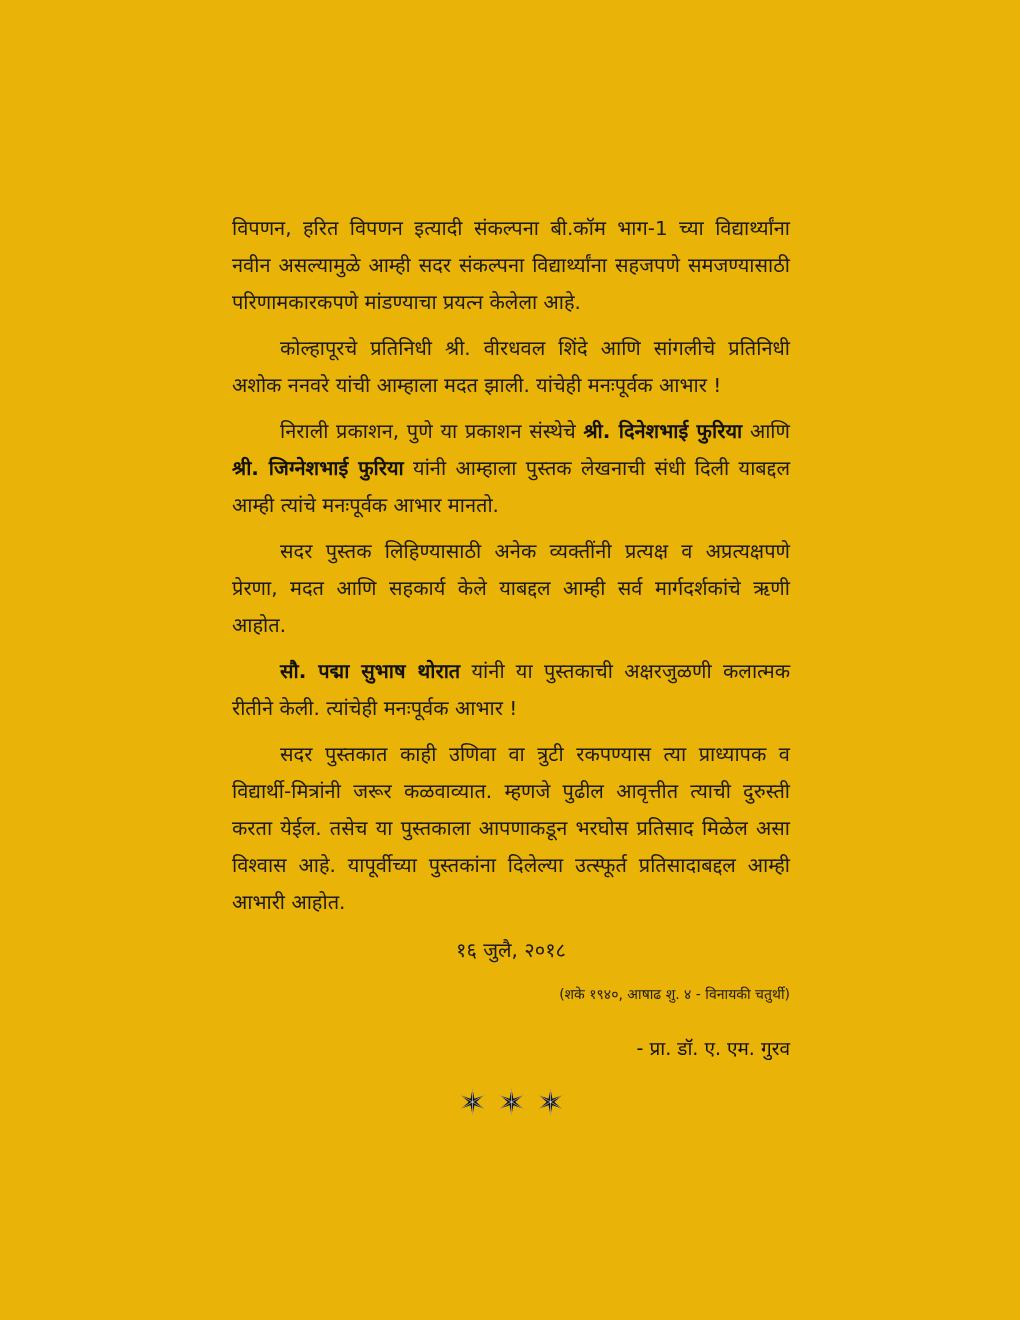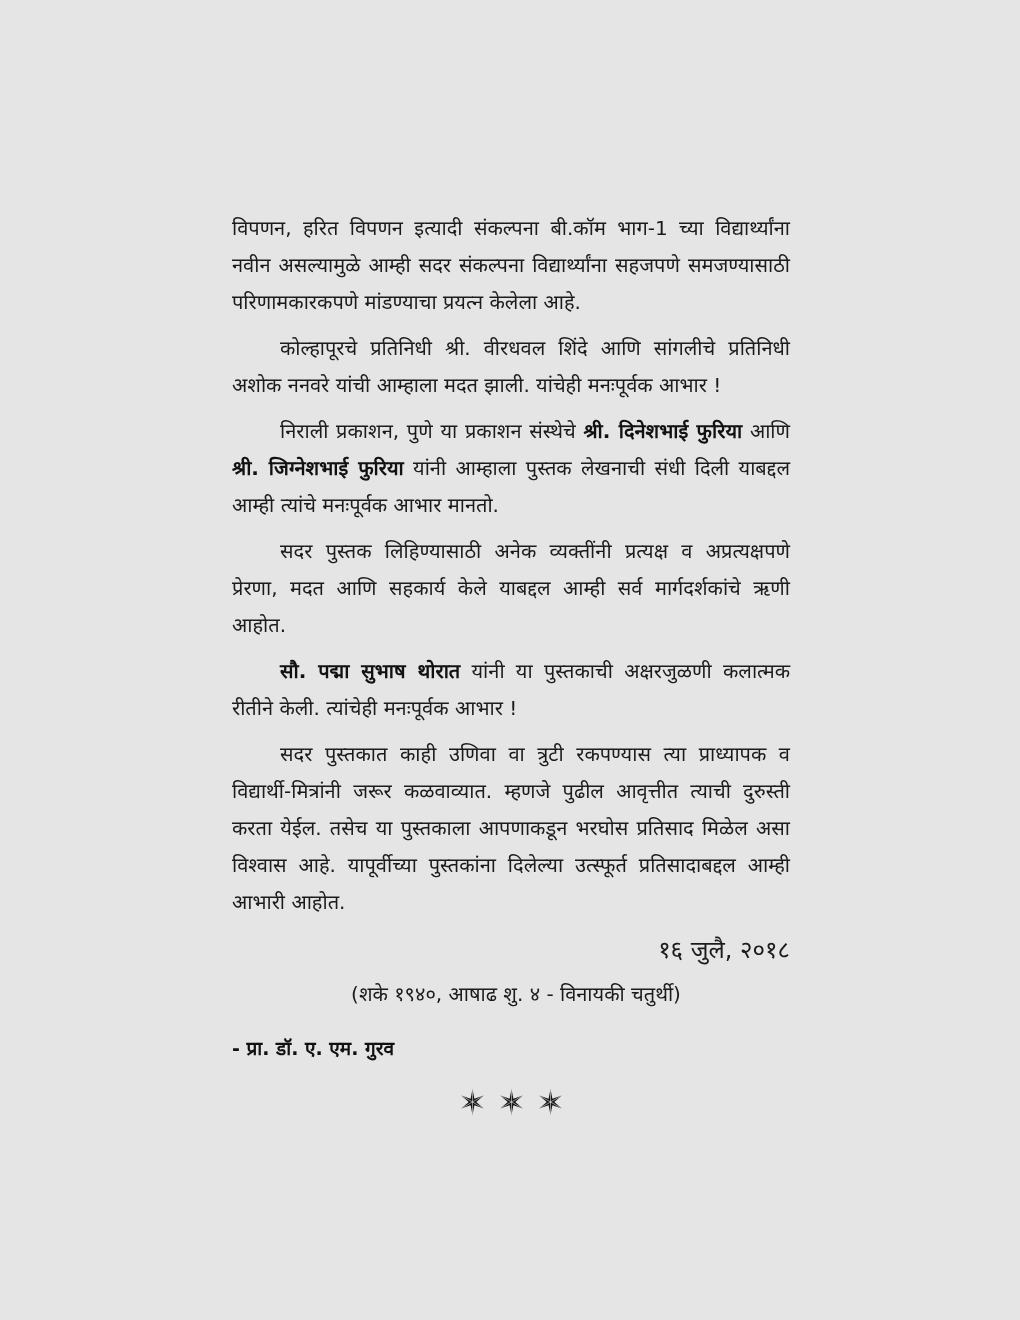--- a/index.html
+++ b/index.html
@@ -4,21 +4,21 @@
 <style>
   html, body {
     margin: 0;
     padding: 0;
     background: #ffffff;
   }
   .page {
     position: relative;
     width: 1020px;
     height: 1320px;
-    background: #e5e5e5;
+    background: #eab308;
     overflow: hidden;
     font-family: "DejaVu Sans", sans-serif;
     color: #1b1b1b;
   }
   .content {
     position: absolute;
     left: 232px;
     top: 210px;
     width: 558px;
   }
@@ -32,33 +32,34 @@
   }
   .body-para.no-indent {
     text-indent: 0;
   }
   .run.bold {
     font-weight: 700;
     color: #111111;
   }
   .date-line {
     margin: 6px 0 0 0;
-    font-size: 24px;
-    line-height: 40px;
-    text-align: right;
-  }
-  .calendar-line {
-    margin: 4px 0 0 10px;
     font-size: 20px;
     line-height: 40px;
     text-align: center;
   }
+  .calendar-line {
+    margin: 4px 0 0 10px;
+    font-size: 14px;
+    line-height: 40px;
+    text-align: right;
+  }
   .authors {
     margin-top: 18px;
-    font-weight: 700;
+    text-align: right;
+    font-weight: 400;
     font-size: 19px;
     line-height: 33px;
     color: #111111;
   }
   .authors p {
     margin: 0;
   }
   .stars {
     margin-top: 22px;
     display: flex;

